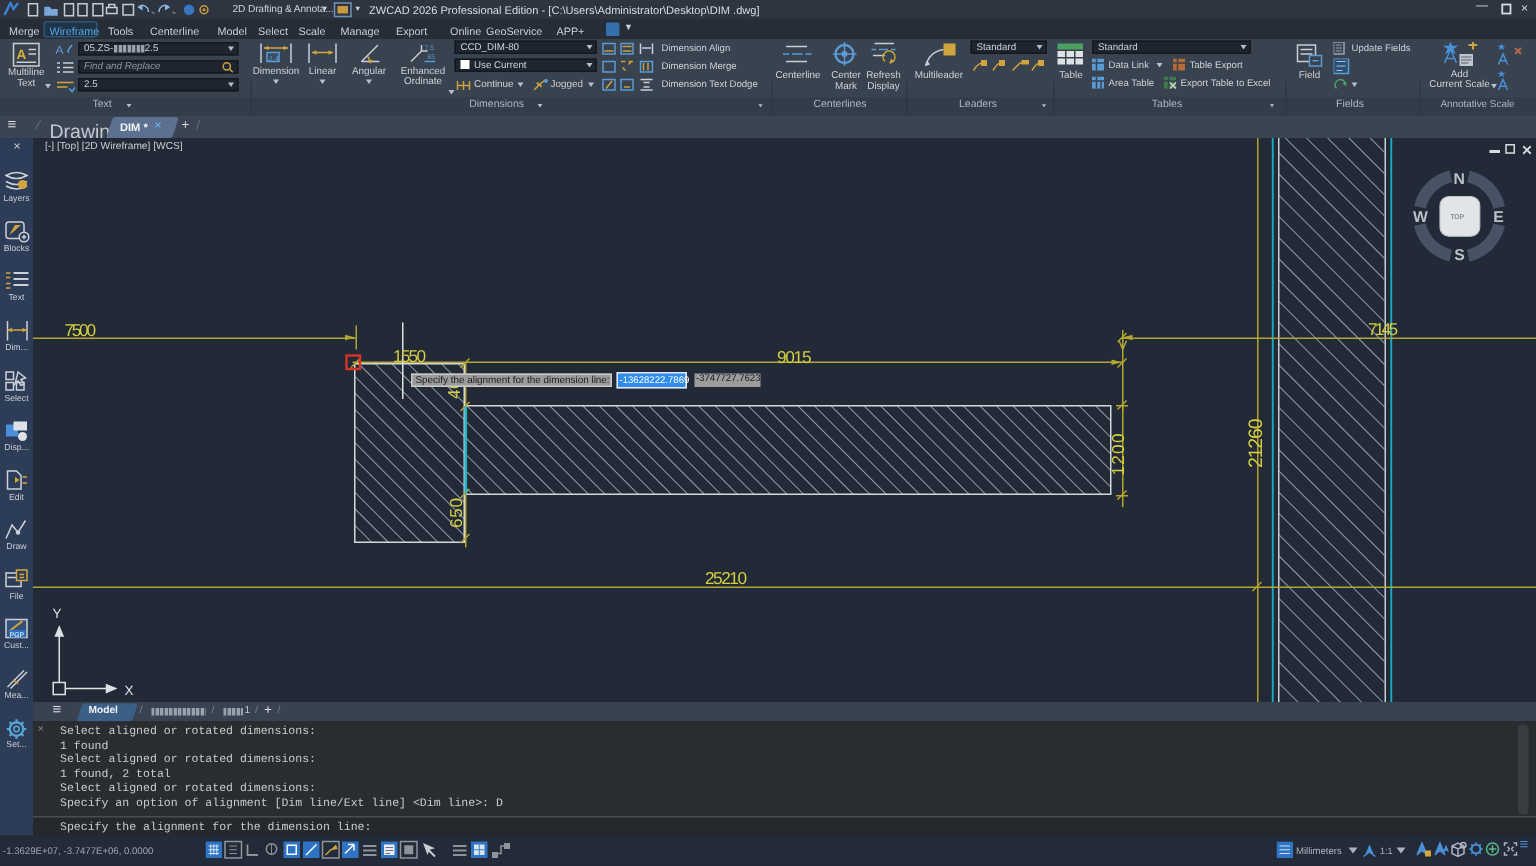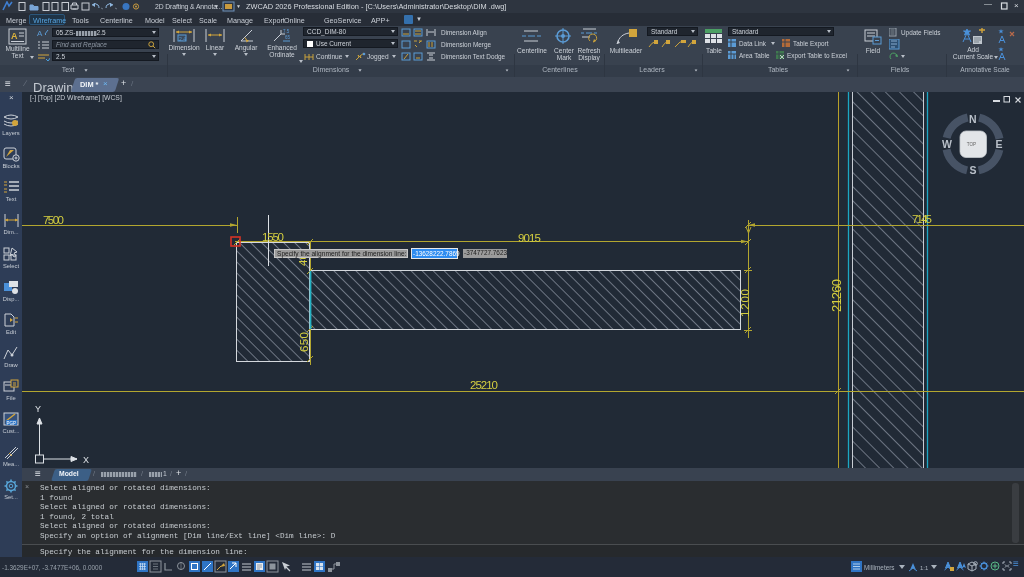--- a/index.html
+++ b/index.html
@@ -67,21 +67,21 @@
 <span style="left:6px">Merge</span>
 <span class="abs" style="left:29px;top:1px;width:36px;height:11px;background:#1f3447;border:1px solid #2b567a;border-radius:2px"></span>
 <span style="left:33px;color:#57a4e0">Wireframe</span>
 <span style="left:72px">Tools</span>
 <span style="left:100px">Centerline</span>
 <span style="left:145px">Model</span>
 <span style="left:172px">Select</span>
 <span style="left:199px">Scale</span>
 <span style="left:227px">Manage</span>
 <span style="left:264px">Export</span>
-<span style="left:284px">Online</span>
+<span style="left:300px">Online</span>
 <span style="left:324px">GeoService</span>
 <span style="left:371px">APP+</span>
 <span class="abs" style="left:404px;top:2px;width:9px;height:9px;background:#3470ad;border-radius:1px"></span>
 <span style="left:416px;font-size:6px">▼</span>
 </div>
 <div class="abs ribbon" id="rb">
 <div class="abs" style="left:0;top:39px;width:1024px;height:12px;background:#333c49"></div>
 <div class="psep" style="left:167px"></div>
       <div class="psep" style="left:514px"></div>
 <div class="psep" style="left:604px"></div>

